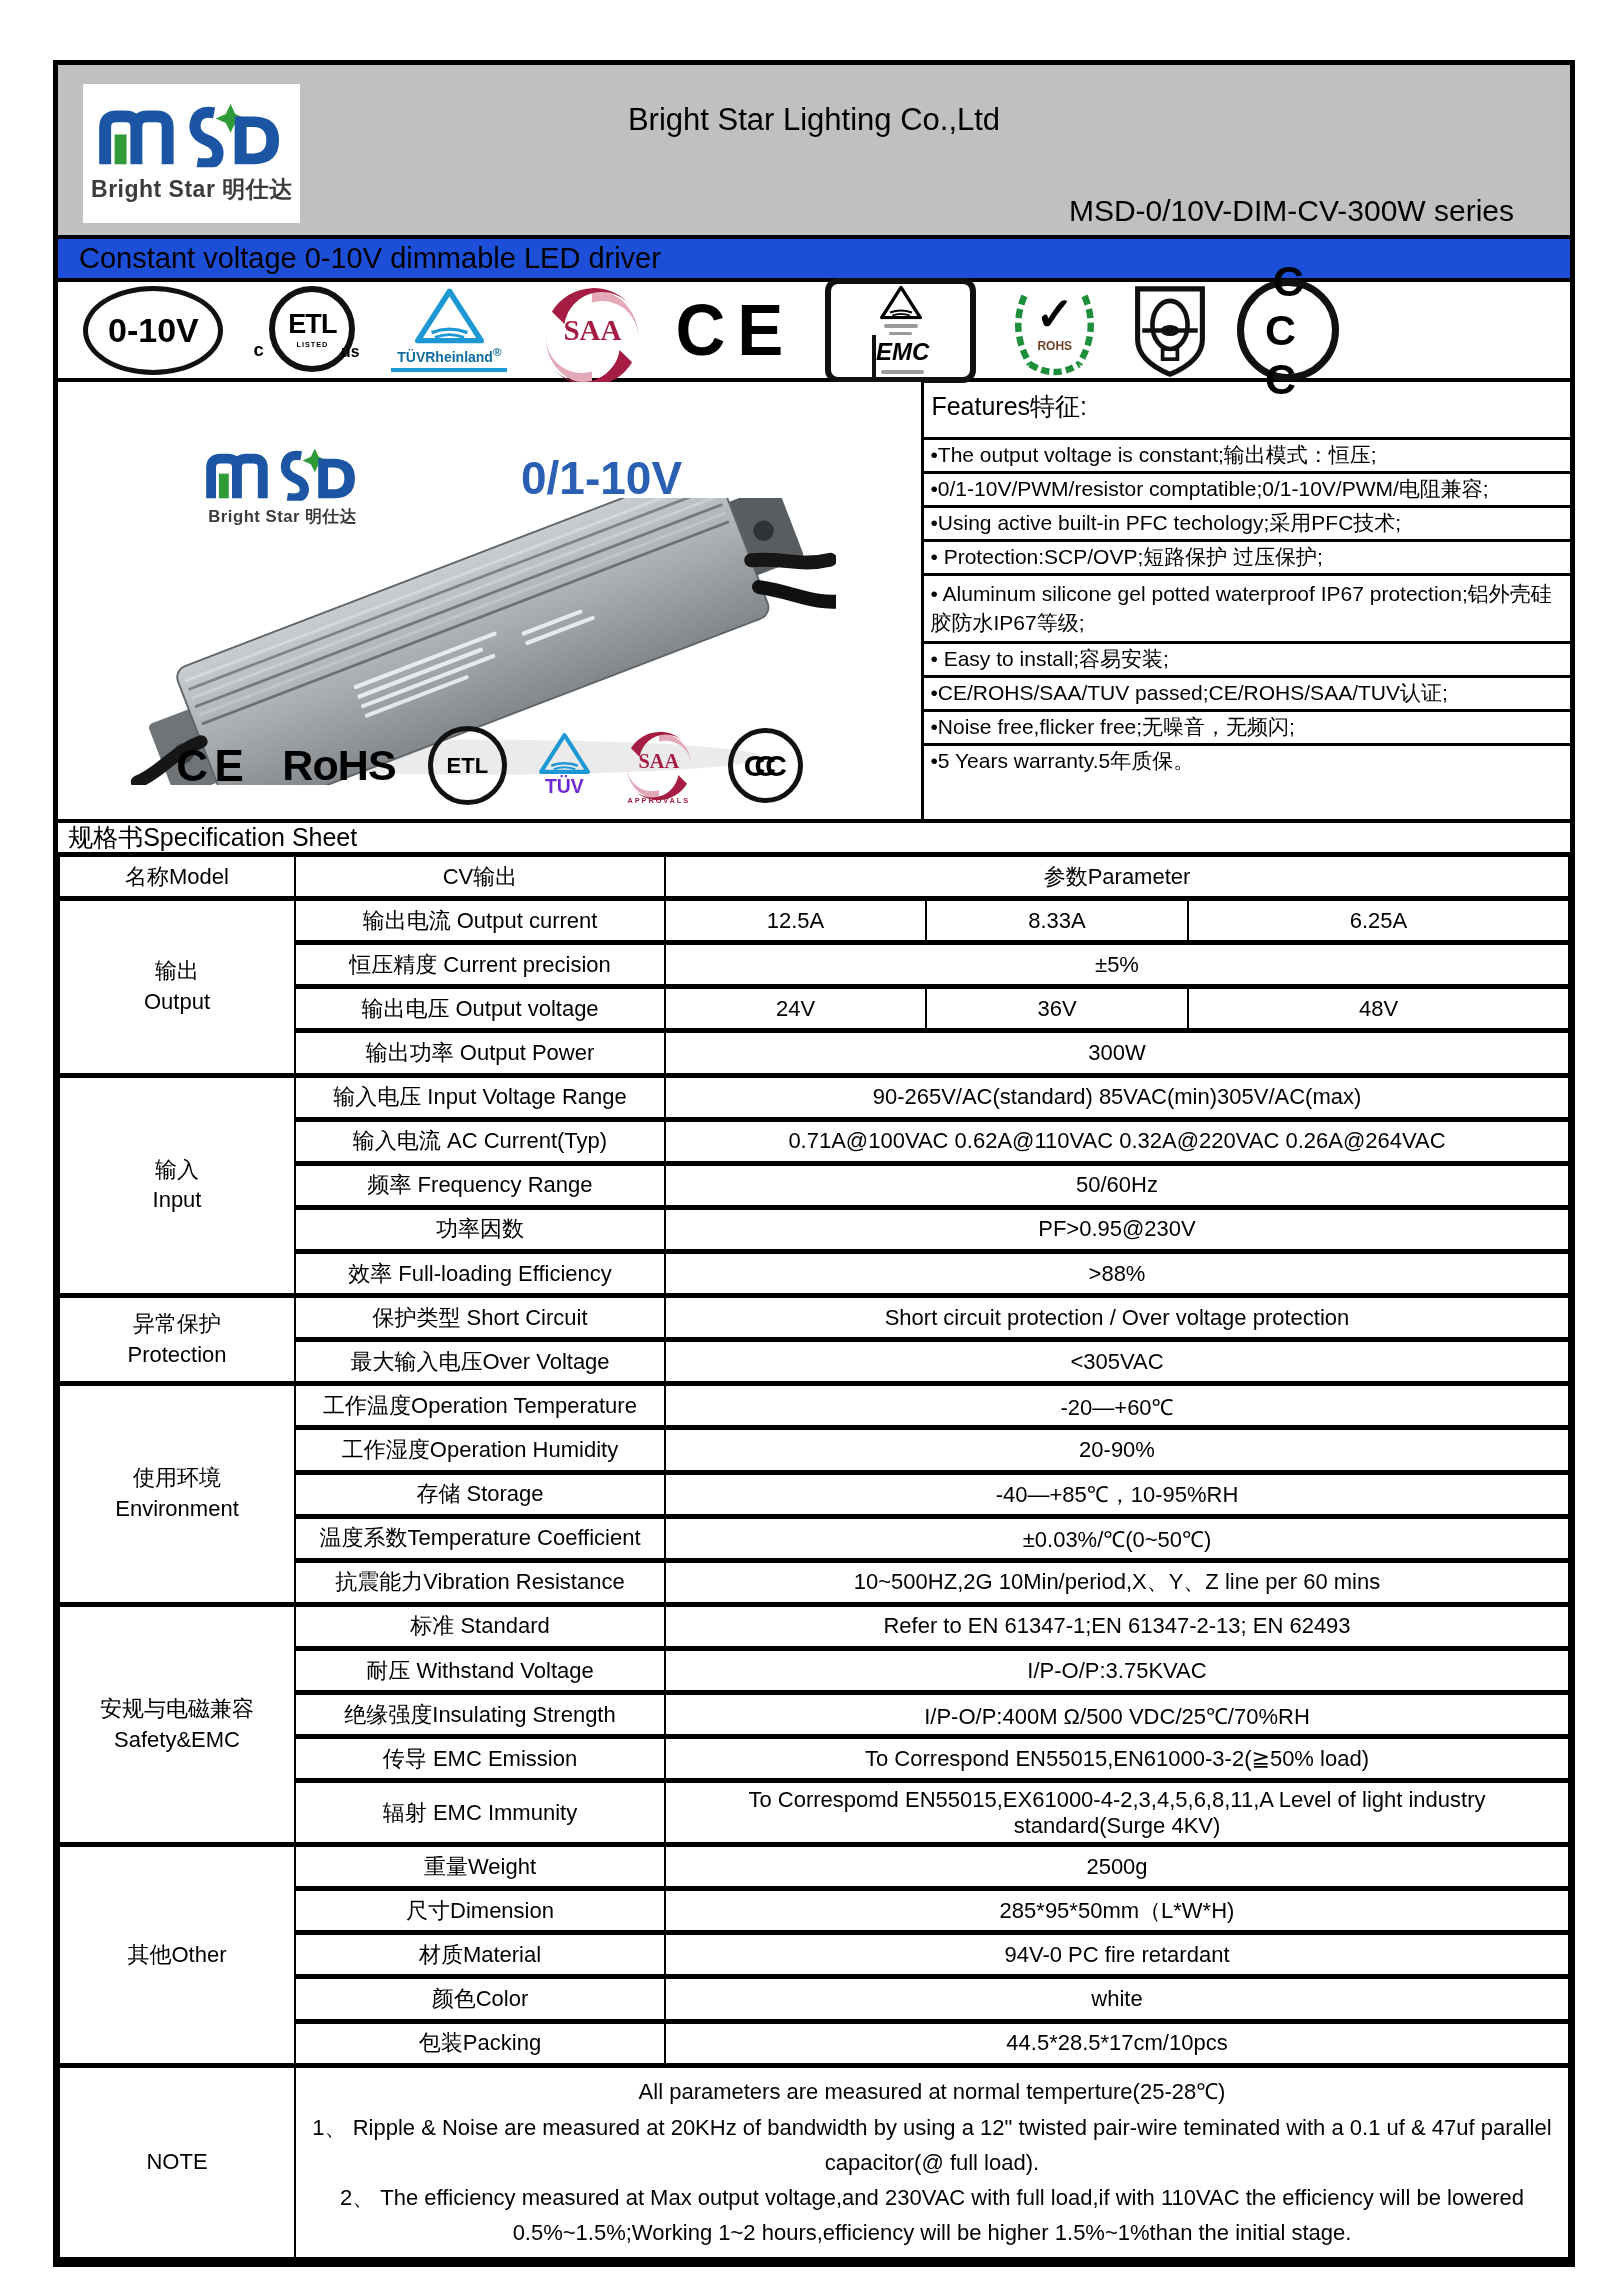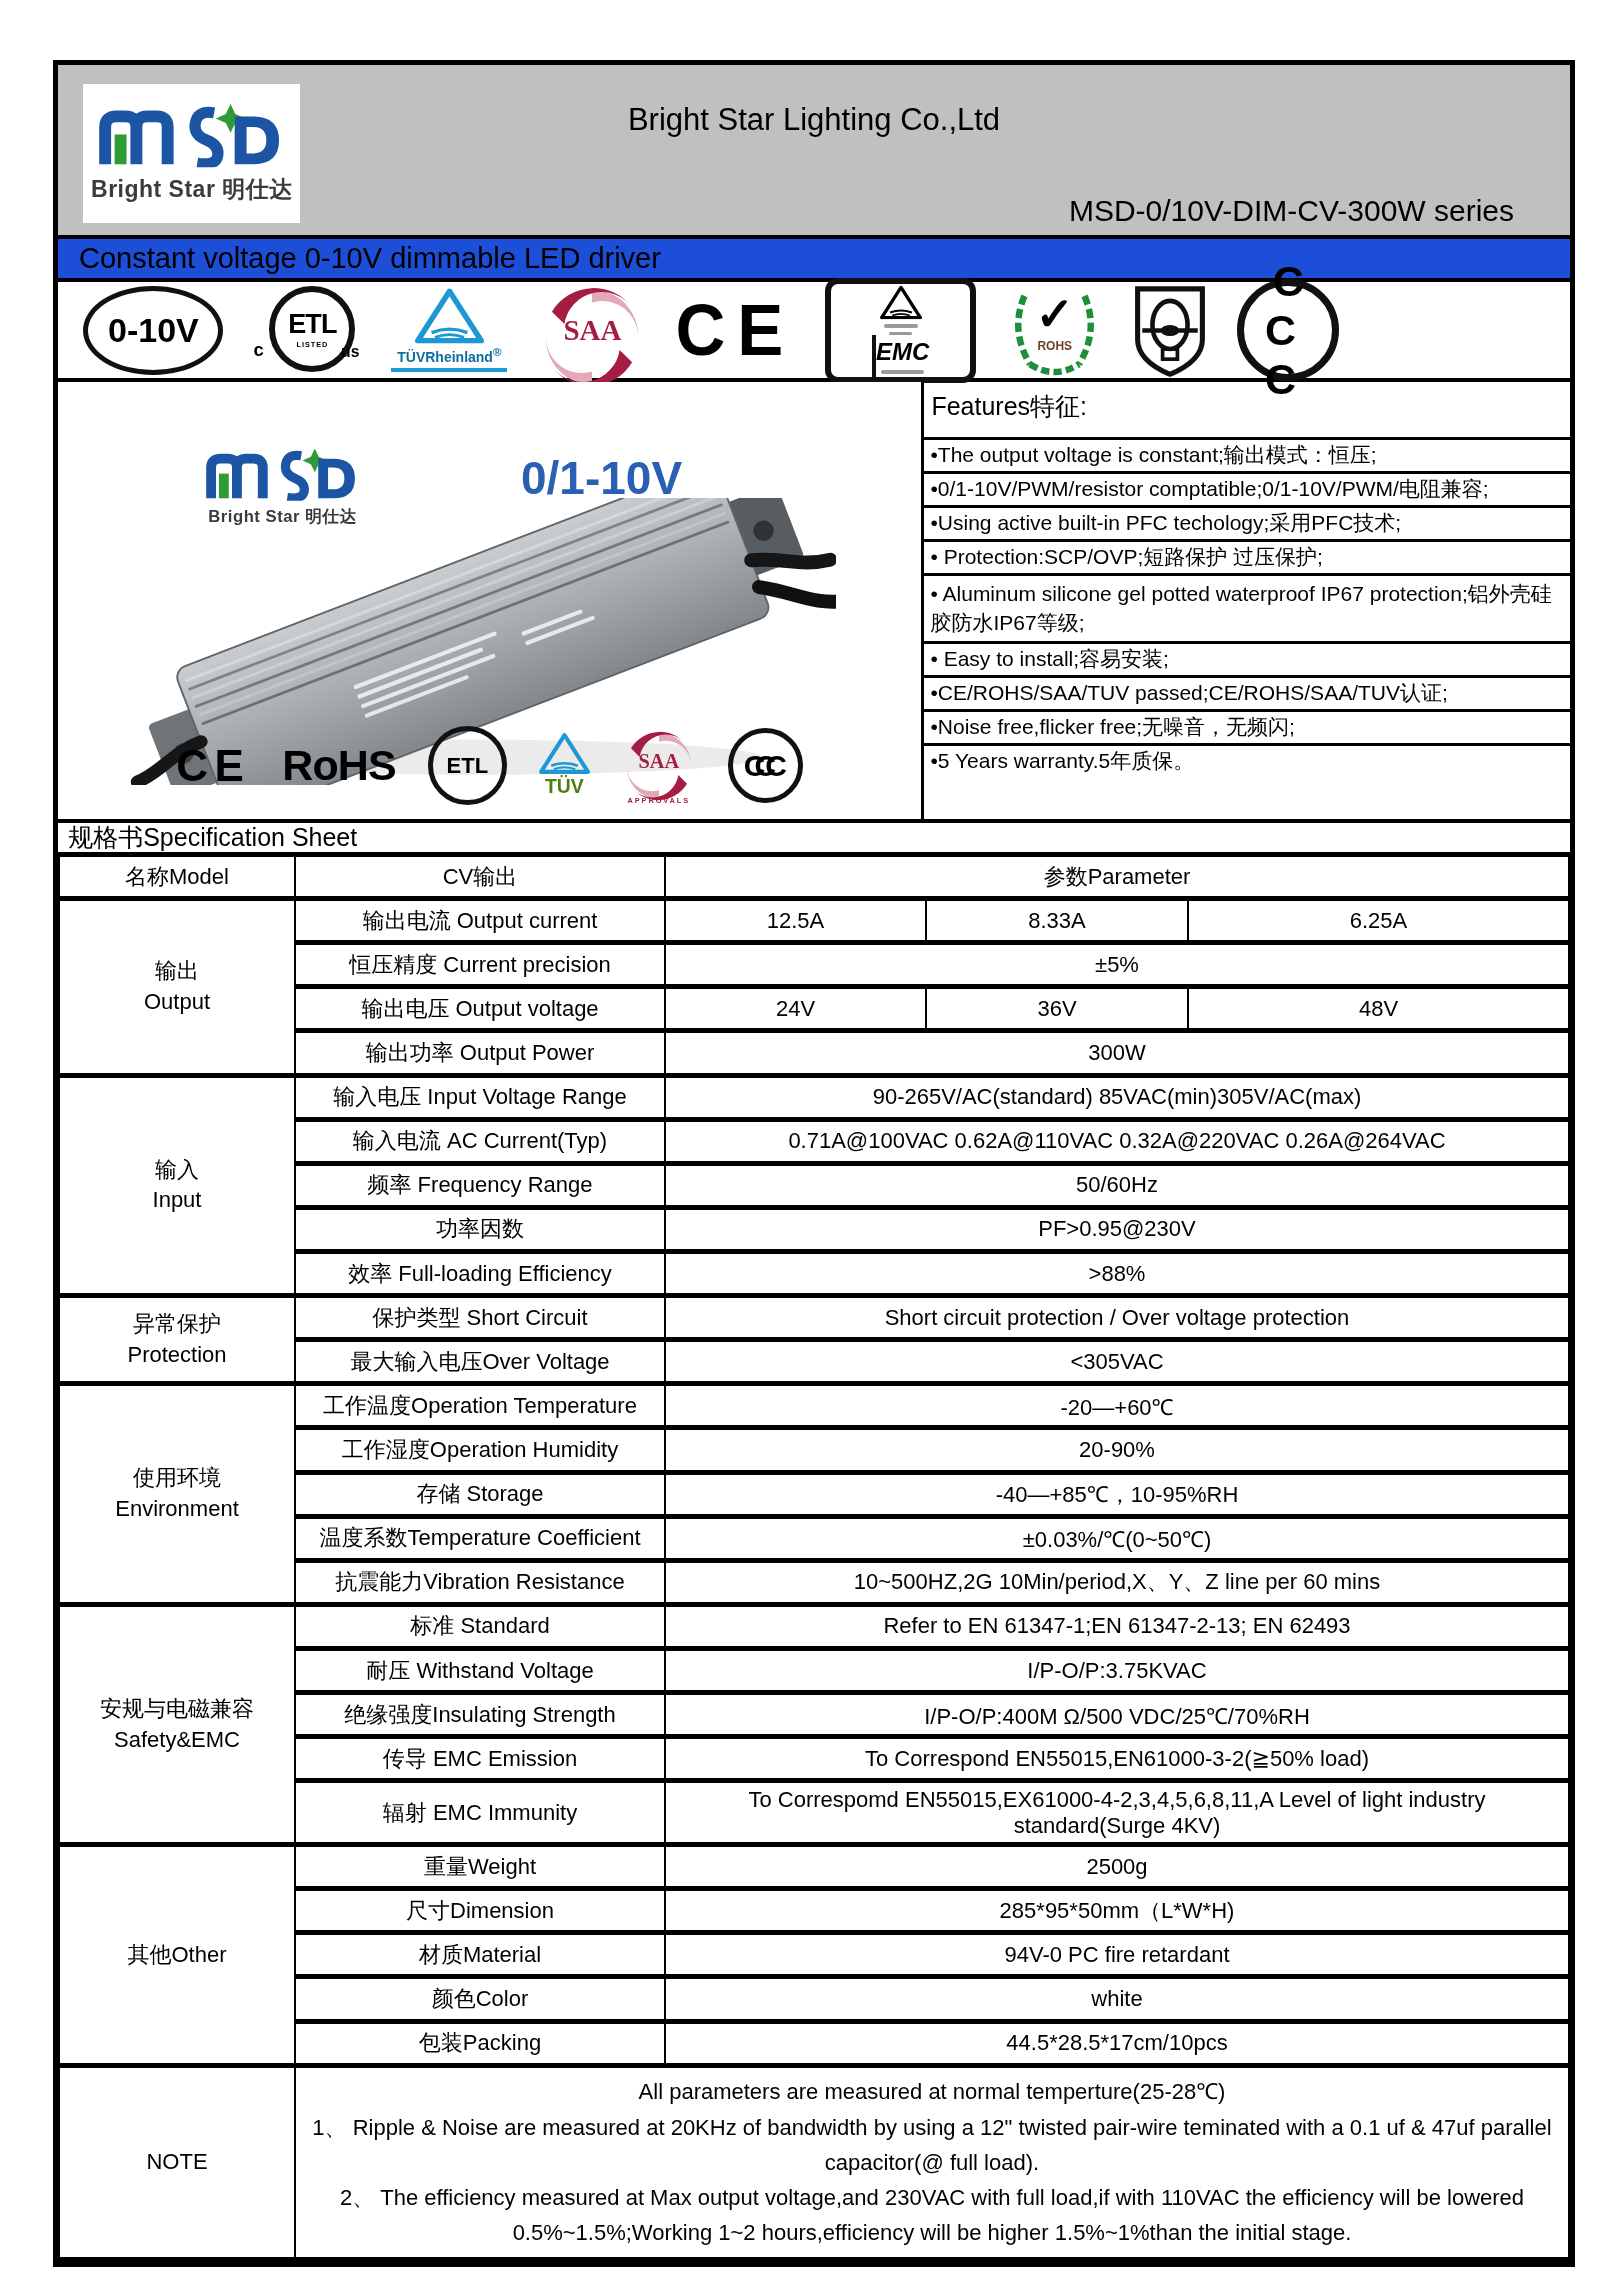--- a/index.html
+++ b/index.html
@@ -65,21 +65,21 @@
   .p-logo .logo-sub { font-size:16.7px; margin-top:0.9px; }
   .p-dim   { position:absolute; left:463px; top:69px; font-size:46px; font-weight:bold; color:#2a5fb4; }
   .p-power { position:absolute; left:504px; top:130px; font-size:37px;  font-weight:bold; color:#2a5fb4; }
   .device  { position:absolute; left:56px; top:116px; }
   .marks-row { position:absolute; left:0; right:0; bottom:14px; display:flex; align-items:center; justify-content:center; gap:32px; }
   .mk-ce { font-size:44px; font-weight:bold; letter-spacing:6.5px; }
   .mk-rohs { font-size:43px; font-weight:bold; letter-spacing:-0.9px; }
   .mk-etl { width:69px; height:69px; border:5.6px solid #111; border-radius:50%;
             display:flex; align-items:center; justify-content:center; font-size:22px; font-weight:bold; }
   .mk-tuv { display:flex; flex-direction:column; align-items:center; }
-  .mk-tuv .t { font-size:19.4px; font-weight:bold; color:#4d7c0f; margin-top:0.9px; }
+  .mk-tuv .t { font-size:19.4px; font-weight:bold; color:#6d28d9; margin-top:0.9px; }
   .mk-saa { position:relative; width:74px; height:74px; }
   .mk-saa svg { position:absolute; inset:0; }
   .mk-saa .txt { position:absolute; left:50%; top:44%; transform:translate(-50%,-50%);
                  font-size:20.4px; font-weight:bold; color:#a51d42; font-family:"Liberation Serif", serif; }
   .mk-saa .sub { position:absolute; left:50%; bottom:-2.8px; transform:translateX(-50%);
                  font-size:7.4px; letter-spacing:1.9px; color:#a51d42; font-weight:bold; }
   .mk-ccc { width:65px; height:65px; border:5.6px solid #111; border-radius:50%;
             display:flex; align-items:center; justify-content:center; }
   .mk-ccc span { font-size:30px; font-weight:bold; margin-left:-11px; }
   .mk-ccc span:first-child { margin-left:0; }

